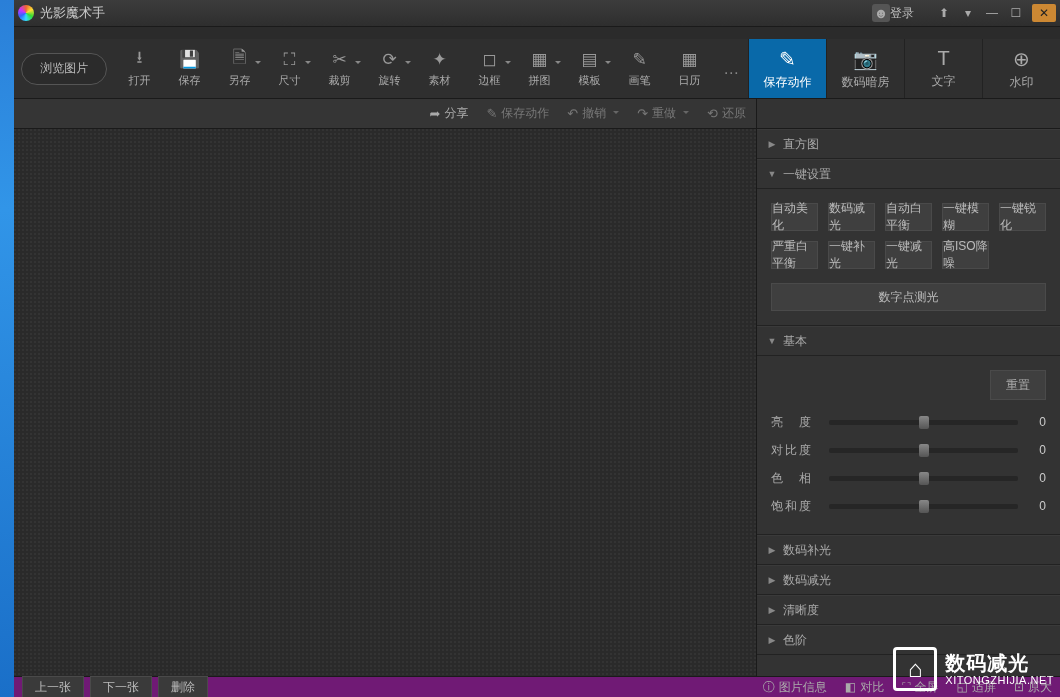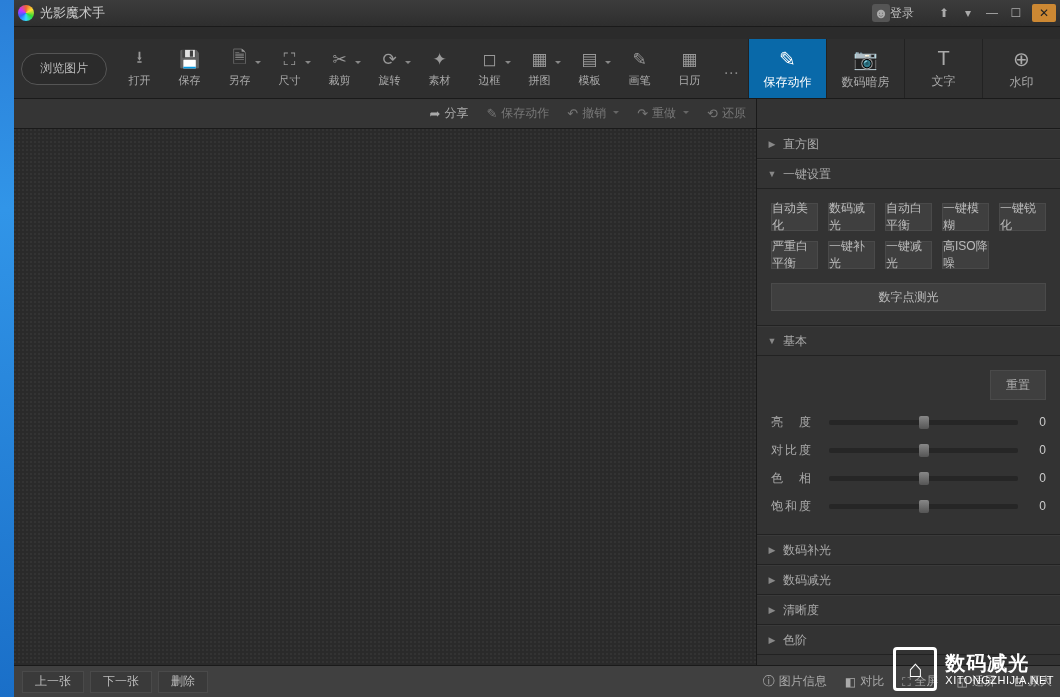--- a/index.html
+++ b/index.html
@@ -59,21 +59,21 @@
 .btn-row2 .pbtn { flex: 1 0 auto; padding:0 10px; }
 .reset-row { display: flex; justify-content: flex-end; margin-bottom: 8px; }
 .reset-btn { width: 56px; height: 30px; background: #3f3f3f; border: 1px solid #4a4a4a; display: flex; align-items: center; justify-content: center; cursor: pointer; font-size:12px; }
 .slider-row { display: flex; align-items: center; height: 28px; gap: 8px; }
 .slider-label { width: 50px; letter-spacing:2px; }
 .slider-track { flex: 1; height: 5px; background: #262626; border-radius: 2px; position: relative; }
 .slider-thumb { position: absolute; top: -4px; width: 10px; height: 13px; background: linear-gradient(#888,#555); border-radius: 2px; transform: translateX(-50%); cursor:pointer; }
 .slider-val { width: 20px; text-align: right; color:#ccc; }
 
 
-.statusbar { height: 32px; background: #404040; display: flex; align-items: center; padding: 0 8px; border-top: 1px solid #1a1a1a; }
+.statusbar { height: 21px; background: #701a75; display: flex; align-items: center; padding: 0 8px; border-top: 1px solid #1a1a1a; }
 .sbtn { height: 22px; padding: 0 12px; background: #3a3a3a; border: 1px solid #4a4a4a; color: #bbb; font-size: 12px; display: flex; align-items: center; cursor: pointer; margin-right: 6px; }
 .sright { margin-left: auto; display: flex; gap: 18px; }
 .sitem { font-size: 12px; color: #aaa; cursor: pointer; display:flex; align-items:center; gap:4px; }
 
 
 .wm { position: absolute; right: 6px; bottom: 6px; display: flex; align-items: center; gap: 8px; color: #fff; pointer-events: none; }
 .wm-logo { width: 44px; height: 44px; border: 3px solid #fff; border-radius: 4px; display:flex; align-items:center; justify-content:center; font-size:24px; font-weight:bold; }
 .wm-txt { display:flex; flex-direction:column; line-height:1.1; }
 .wm-cn { font-size: 20px; font-weight: bold; letter-spacing:1px; }
 .wm-en { font-size: 11px; letter-spacing:0.5px; }

